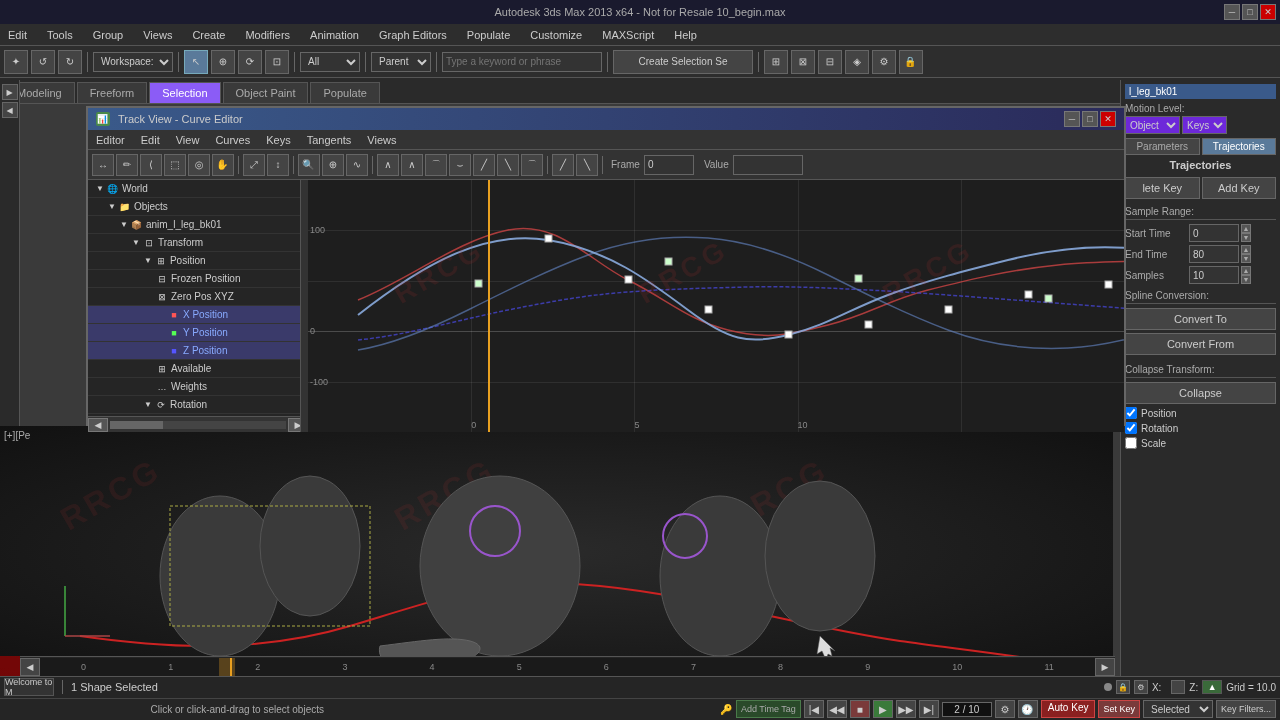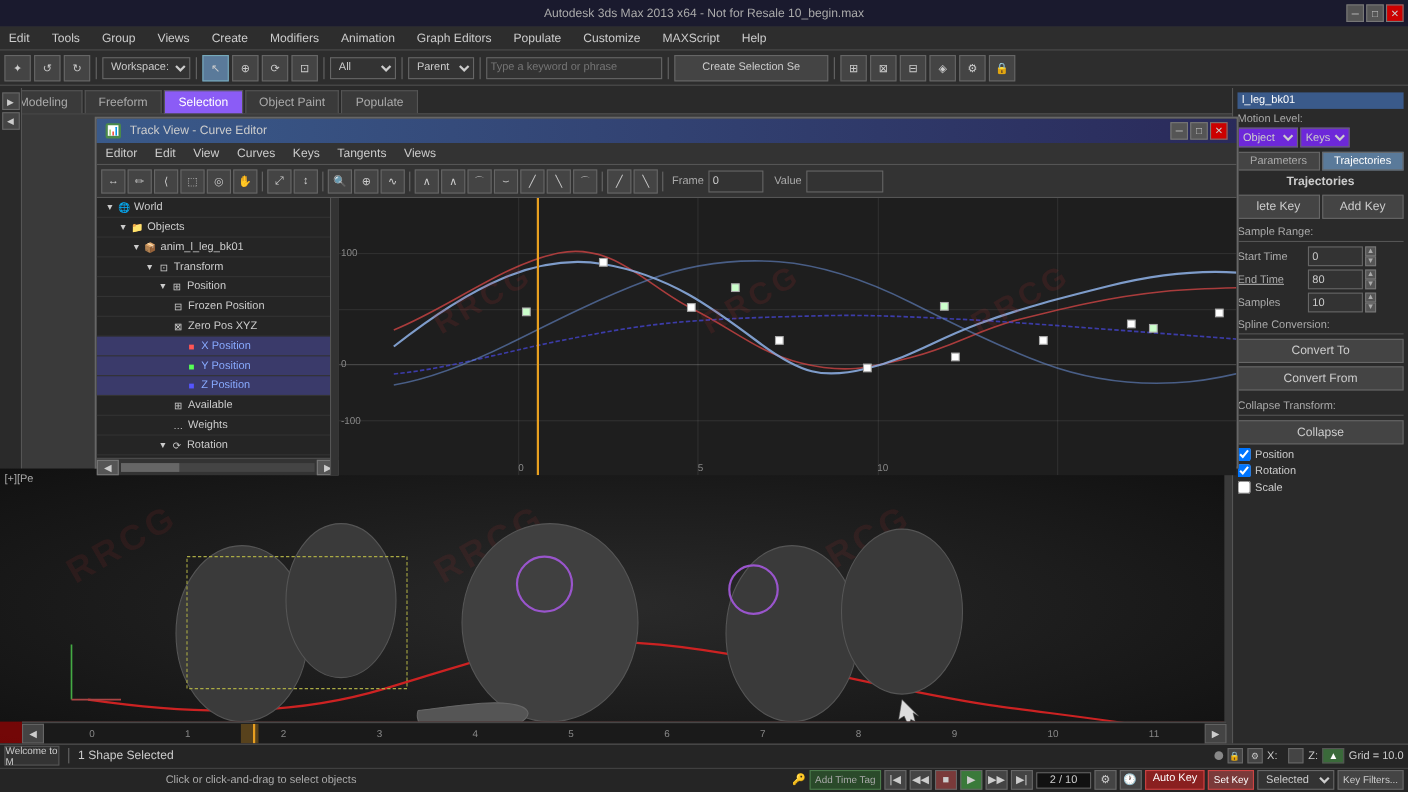--- a/index.html
+++ b/index.html
@@ -704,21 +704,21 @@
       <span style="font-size:10px; color:#aaa; width:60px;">Start Time</span>
       <div class="rp-spinner">
         <input class="rp-spinner-input rp-input" type="text" value="0" style="">
         <div class="rp-spinner-btns">
           <div class="rp-spinner-btn">▲</div>
           <div class="rp-spinner-btn">▼</div>
         </div>
       </div>
     </div>
     <div class="rp-row">
-      <span style="font-size:10px; color:#aaa; width:60px;text-decoration:underline;">End Time</span>
+      <span style="font-size:10px; color:#aaa; width:60px;">End Time</span>
       <div class="rp-spinner">
         <input class="rp-spinner-input rp-input" type="text" value="80" style="">
         <div class="rp-spinner-btns">
           <div class="rp-spinner-btn">▲</div>
           <div class="rp-spinner-btn">▼</div>
         </div>
       </div>
     </div>
     <div class="rp-row">
       <span style="font-size:10px; color:#aaa; width:60px;">Samples</span>

